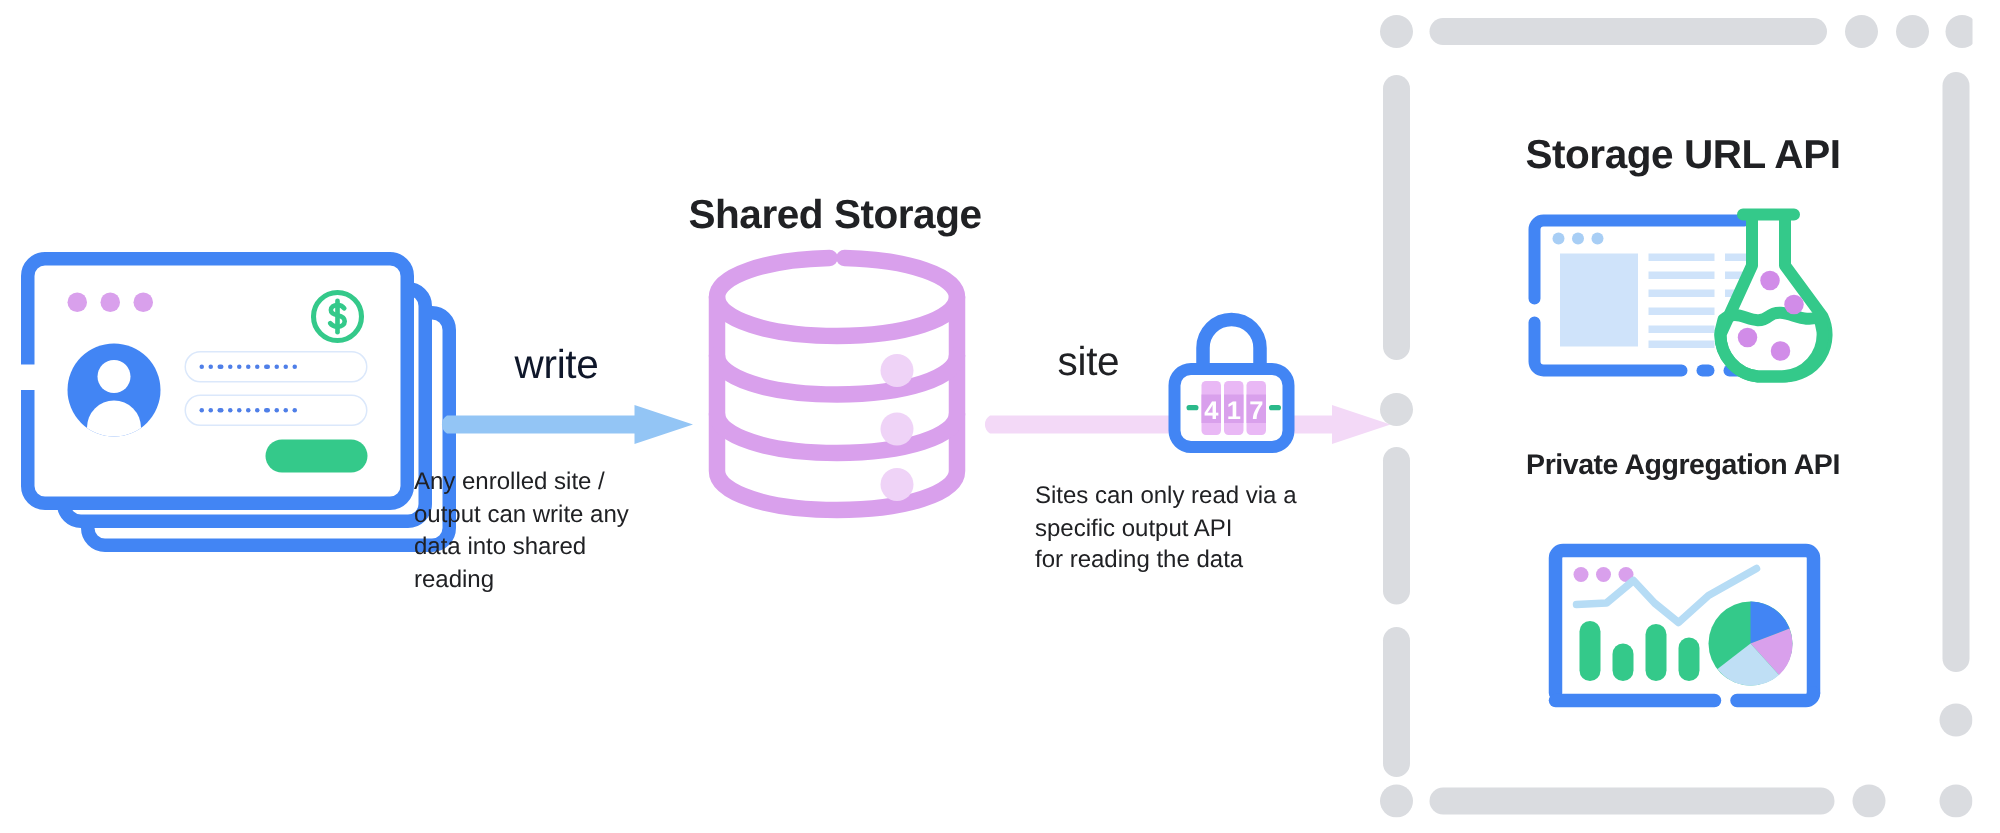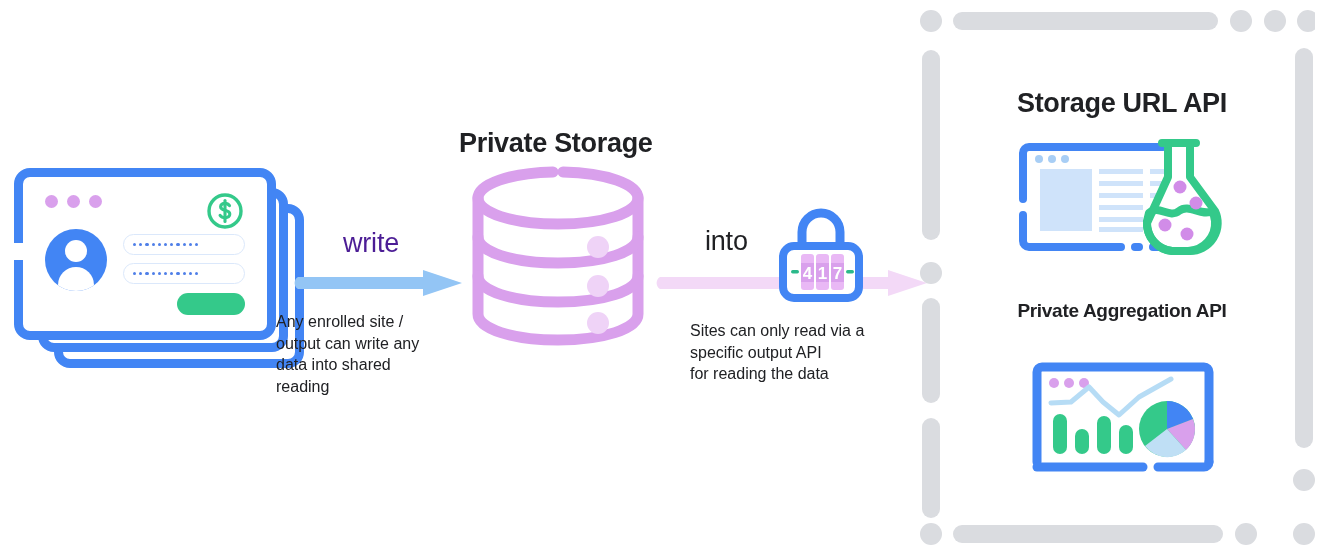--- a/index.html
+++ b/index.html
@@ -29,21 +29,21 @@
          background:#fff;display:flex;align-items:center;padding-left:9px;box-sizing:border-box;}
   .field .pw{display:flex;gap:3px;}
   .field .pw i{width:3.2px;height:3.2px;border-radius:50%;background:#4f7fe8;display:block;}
   #field1{left:100px;top:57px;width:122px;}
   #field2{left:100px;top:86px;width:122px;}
   #submit-btn{position:absolute;left:154px;top:116px;width:68px;height:22px;border-radius:11px;
           background:#34c98a;}
   #money-icon{position:absolute;left:182px;top:14px;width:40px;height:40px;}
 
   
-  #write-label{left:343px;top:228px;font-size:27px;color:#4c1d95;letter-spacing:-.2px;}
+  #write-label{left:343px;top:228px;font-size:27px;color:#0f172a;letter-spacing:-.2px;}
   #write-arrow{left:290px;top:268px;width:175px;height:30px;}
   #write-caption{left:276px;top:311px;width:178px;font-size:16px;line-height:21.5px;color:#202124;}
 
   
   #storage-title{left:459px;top:128px;font-size:27px;font-weight:700;color:#202124;letter-spacing:-.3px;}
   #storage-cyl{left:468px;top:165px;width:180px;height:182px;}
 
   
   #read-label{left:705px;top:226px;font-size:27px;color:#202124;letter-spacing:-.2px;}
   #read-arrow{left:652px;top:268px;width:278px;height:30px;}
@@ -126,35 +126,35 @@
     <path d="M8 9 H133 V2 L172 15 L133 28 V21 H8 A7 7 0 0 1 8 9 Z" fill="#93c5f5"></path>
   </svg>
 
   <div class="abs" id="write-caption">
     <div>Any enrolled site /</div>
     <div>output can write any</div>
     <div>data into shared</div>
     <div>reading</div>
   </div>
 
-  <div class="abs" id="storage-title">Private Storage</div>
+  <div class="abs" id="storage-title">Shared Storage</div>
 
   <svg class="abs" id="storage-cyl" viewBox="0 0 180 182">
     <g fill="none" stroke="#d9a0ec" stroke-width="11" stroke-linecap="round">
       <path d="M85 7 C42 8 10 19 10 33 C10 48 45 59 90 59 C135 59 170 48 170 33 C170 19 138 8 95 7"></path>
       <path d="M10 33 V149 C10 164 45 175 90 175 C135 175 170 164 170 149 V33"></path>
       <path d="M10 72 C10 87 45 98 90 98 C135 98 170 87 170 72"></path>
       <path d="M10 111 C10 126 45 137 90 137 C135 137 170 126 170 111"></path>
     </g>
     <circle cx="130" cy="82" r="11" fill="#efd3f7"></circle>
     <circle cx="130" cy="121" r="11" fill="#efd3f7"></circle>
     <circle cx="130" cy="158" r="11" fill="#efd3f7"></circle>
   </svg>
 
-  <div class="abs" id="read-label">into</div>
+  <div class="abs" id="read-label">site</div>
 
   <svg class="abs" id="read-arrow" viewBox="0 0 278 30">
     <path d="M8 9 H236 V2 L275 15 L236 28 V21 H8 A7 7 0 0 1 8 9 Z" fill="#f3d9f7"></path>
   </svg>
 
   <svg class="abs" id="lock-icon" viewBox="0 0 86 100">
     <path d="M24 44 V30 A19 19 0 0 1 62 30 V44" fill="none" stroke="#4285f4" stroke-width="9" stroke-linecap="round"></path>
     <rect x="5" y="44" width="76" height="52" rx="11" fill="#fff" stroke="#4285f4" stroke-width="8"></rect>
     <g>
       <rect x="23" y="52" width="13" height="36" rx="3" fill="#e9b8f5"></rect>

